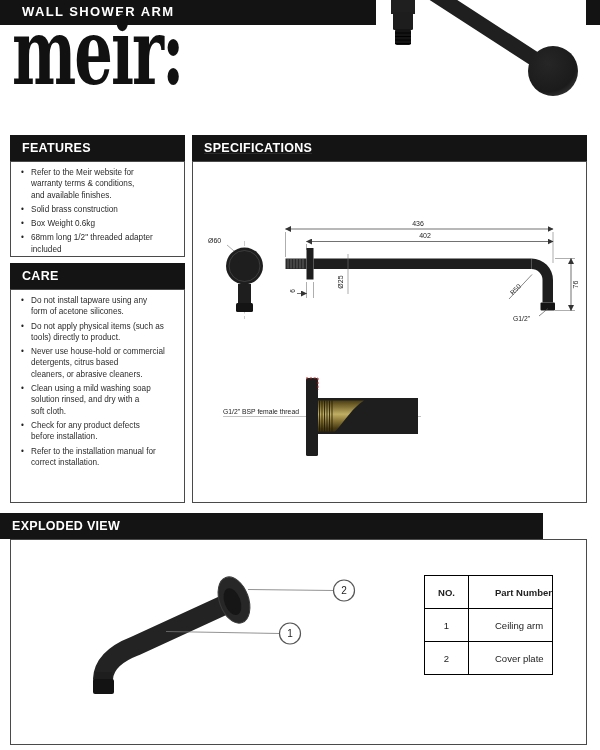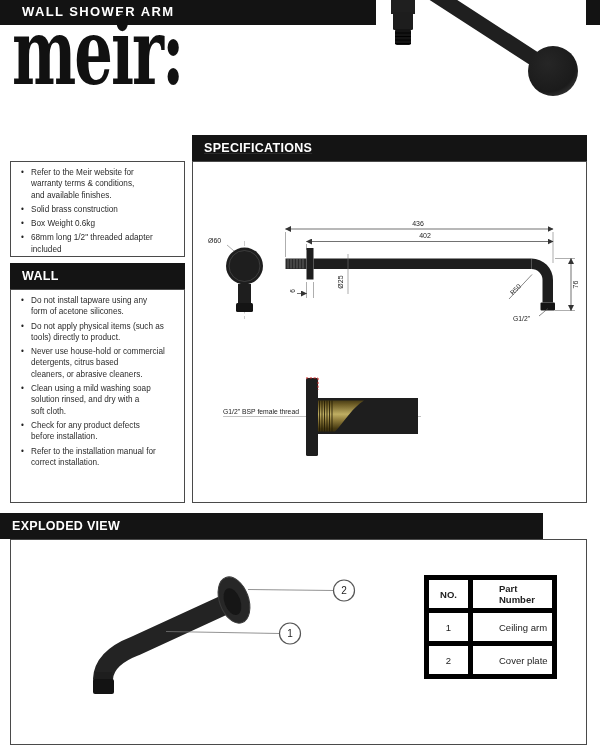--- a/index.html
+++ b/index.html
@@ -13,21 +13,21 @@
         letter-spacing:-3px;}
   .photo{position:absolute;left:376px;top:0;width:210px;height:100px;background:#fff;}
   .sec-header{position:absolute;background:#141414;display:flex;align-items:center;height:26px;box-sizing:border-box;}
   .sec-header span{color:#fff;font-weight:bold;font-size:12.5px;letter-spacing:.3px;padding-left:12px;}
   .sec-box{position:absolute;border:1px solid #4a4a4a;box-sizing:border-box;background:#fff;}
   ul.blist{list-style:none;margin:0;padding:5px 6px 0 10px;}
   ul.blist li{display:flex;margin-bottom:3px;}
   ul.blist .dot{width:10px;flex:0 0 10px;font-size:8.2px;line-height:11.3px;color:#222;}
   ul.blist .txt{font-size:8.2px;line-height:11.3px;white-space:pre-line;color:#2b2b2b;}
   table.parts{position:absolute;left:413px;top:35px;border-collapse:collapse;font-size:9.5px;color:#222;}
-  table.parts th,table.parts td{border:5px solid #000000;height:33px;box-sizing:border-box;padding:0;}
+  table.parts th,table.parts td{border:1px solid #000000;height:33px;box-sizing:border-box;padding:0;}
   table.parts th{font-weight:bold;}
   table.parts .c-no{width:44px;text-align:center;}
   table.parts .c-part{width:84px;text-align:left;padding-left:26px;}
   svg text{font-family:"Liberation Sans",sans-serif;}
 </style>
 </head>
 <body>
 
 <div class="page">
 
@@ -53,20 +53,23 @@
         <line x1="19" y1="33" x2="35" y2="33"></line>
           <line x1="19" y1="36.5" x2="35" y2="36.5"></line>
         <line x1="19" y1="40" x2="35" y2="40"></line>
           <line x1="19" y1="43.5" x2="35" y2="43.5"></line>
       </g>
     </svg>
   </div>
 
   <div class="logo">meir:</div>
 
+  <div class="sec-header" style="left:10px;top:135px;width:175px;">
+    <span>FEATURES</span>
+  </div>
   <div class="sec-box" style="left:10px;top:161px;width:175px;height:96px;">
     <ul class="blist">
       <li>
           <span class="dot">•</span>
           <span class="txt">Refer to the Meir website for
 warranty terms &amp; conditions,
 and available finishes.</span>
         </li>
       <li>
           <span class="dot">•</span>
@@ -78,21 +81,21 @@
         </li>
       <li>
           <span class="dot">•</span>
           <span class="txt">68mm long 1/2" threaded adapter
 included</span>
         </li>
     </ul>
   </div>
 
   <div class="sec-header" style="left:10px;top:263px;width:175px;">
-    <span>WALL</span>
+    <span>CARE</span>
   </div>
   <div class="sec-box" style="left:10px;top:289px;width:175px;height:214px;">
     <ul class="blist">
       <li>
           <span class="dot">•</span>
           <span class="txt">Do not install tapware using any
 form of acetone silicones.</span>
         </li>
       <li>
           <span class="dot">•</span>

